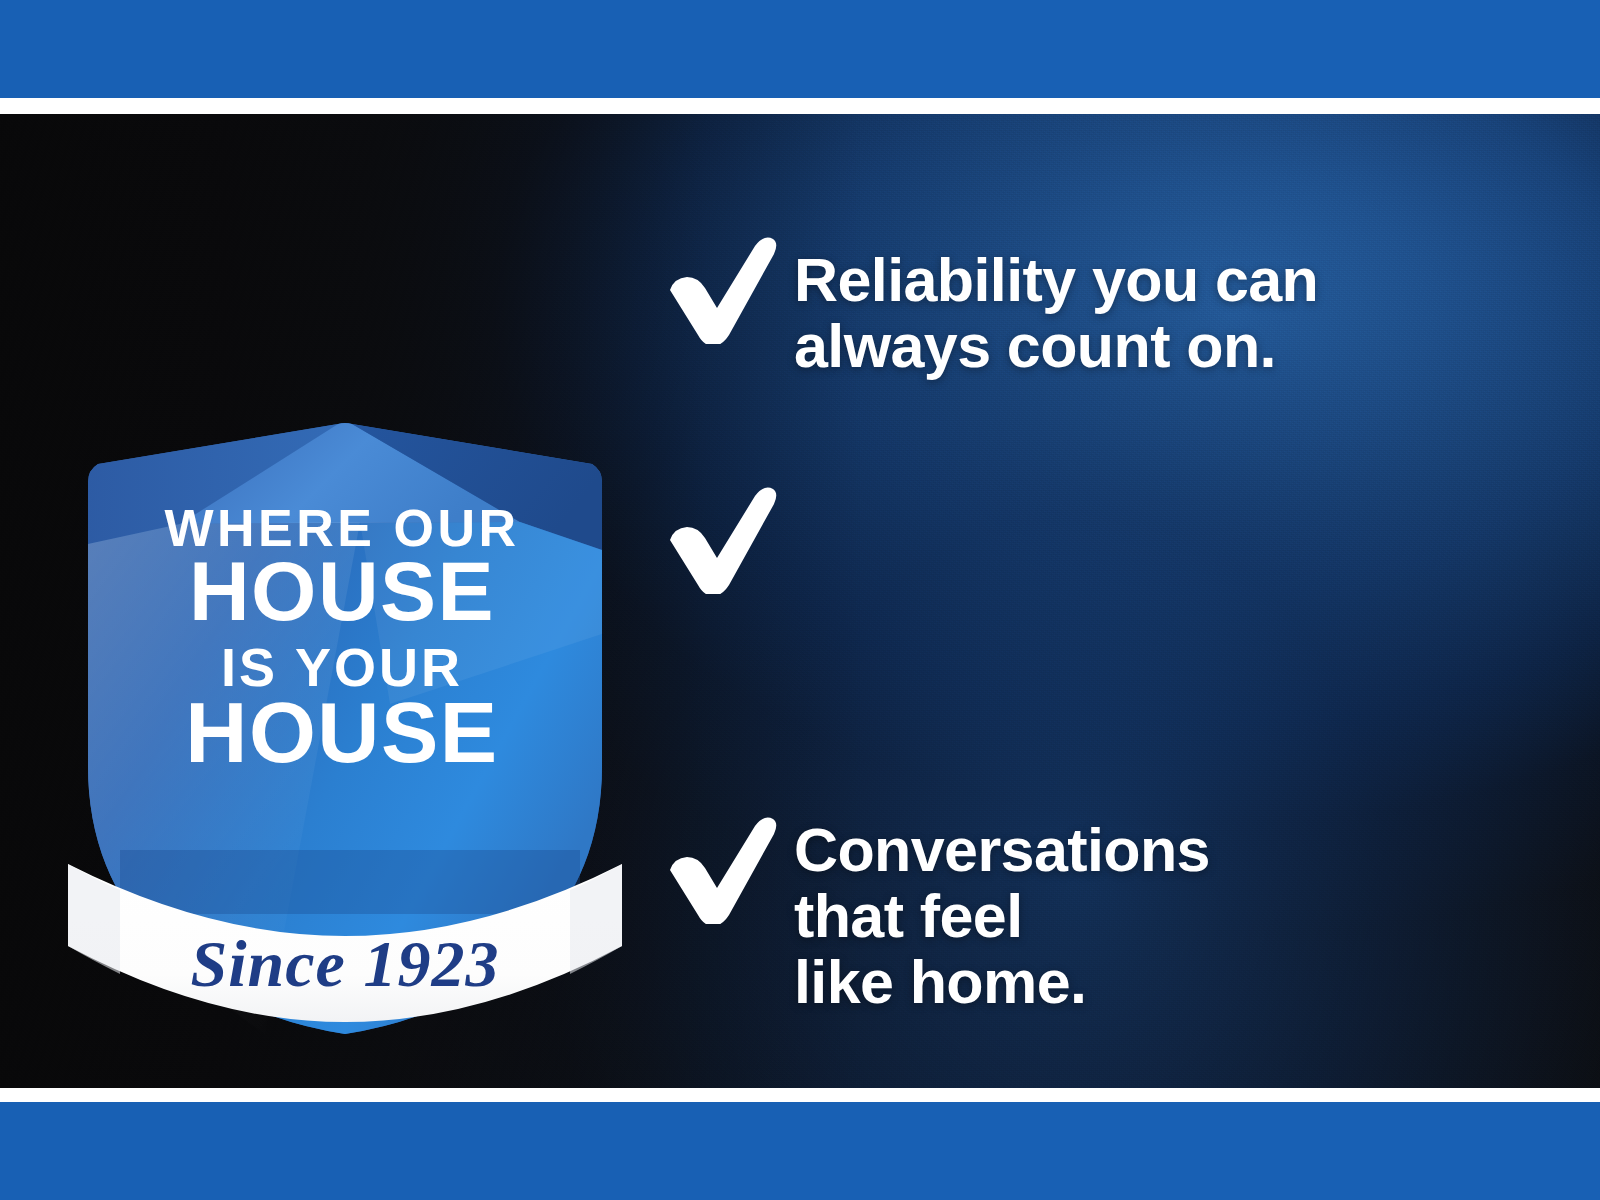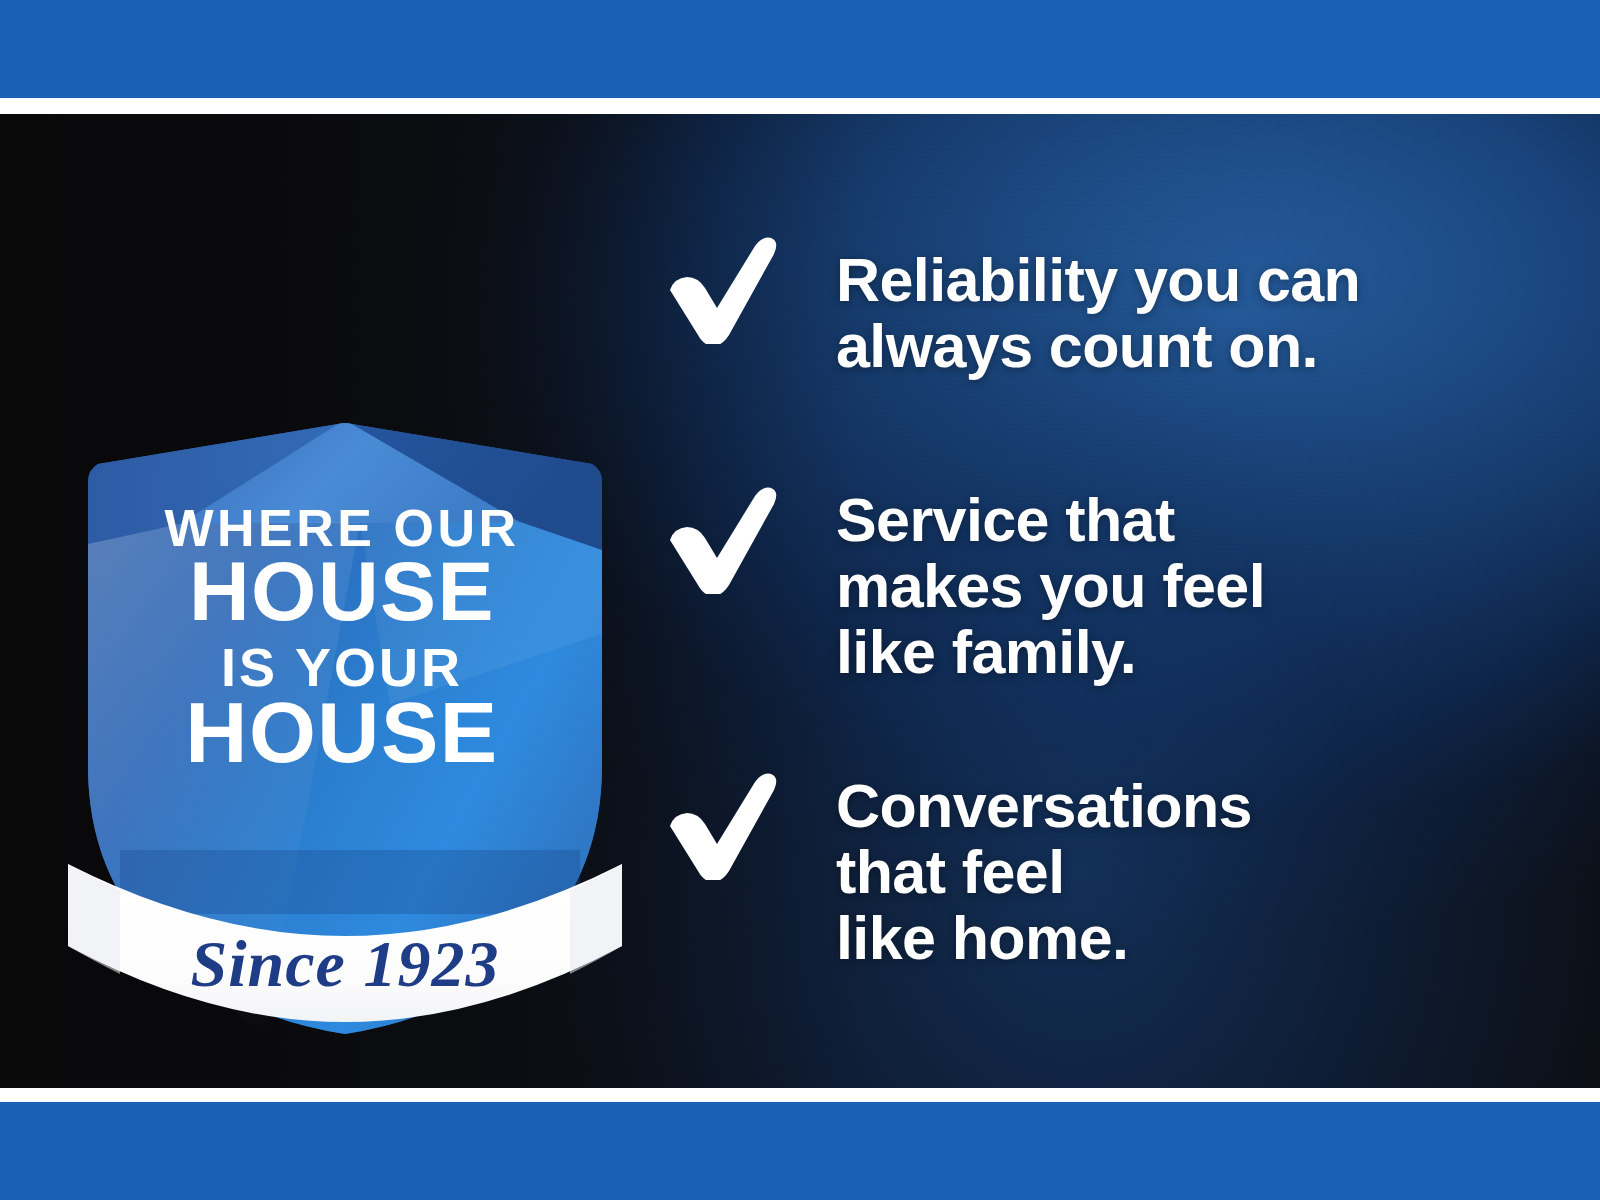--- a/index.html
+++ b/index.html
@@ -81,36 +81,35 @@
 
   
   .features{
     position:absolute;left:660px;top:100px;width:900px;height:860px;
   }
   .feature{
     position:absolute;left:0;display:flex;align-items:flex-start;
   }
   .feature.f1{top:20px;}
   .feature.f2{top:270px;}
-  .feature.f3{top:556px;}
+  .feature.f3{top:600px;}
   .tick{
     flex:0 0 auto;width:118px;height:110px;margin-right:16px;
   }
   .tick svg{display:block;width:100%;height:100%;}
   .ftext{
     color:#ffffff;
     font-family:"Liberation Sans", sans-serif;
     font-weight:700;
     font-size:61px;
     line-height:1.08;
     letter-spacing:-0.6px;
     text-shadow:0 2px 8px rgba(0,0,0,.35);
     white-space:pre-line;
     padding-top:14px;
-    margin-left:42px;
   }
   .feature.f2 .ftext, .feature.f3 .ftext{padding-top:4px;}
 </style>
 </head>
 <body>
 
 <div class="poster">
 
   <div class="bar-top"></div>
   <div class="white-gap-top"></div>
@@ -237,23 +236,20 @@
 always count on.</div>
       </div>
 
       <div class="feature f2">
         <div class="tick">
           <svg viewBox="0 0 118 110" xmlns="http://www.w3.org/2000/svg">
             <path d="M10 56 Q14 44 27 43 Q38 43 45 54 L57 74 L95 12 Q104 0 113 5 Q119 9 114 20
                      L69 101 Q62 112 53 112 Q44 112 38 101 Z" fill="#ffffff"></path>
           </svg>
         </div>
-        <div class="ftext">Service that
-makes you feel
-like family.</div>
       </div>
 
       <div class="feature f3">
         <div class="tick">
           <svg viewBox="0 0 118 110" xmlns="http://www.w3.org/2000/svg">
             <path d="M10 56 Q14 44 27 43 Q38 43 45 54 L57 74 L95 12 Q104 0 113 5 Q119 9 114 20
                      L69 101 Q62 112 53 112 Q44 112 38 101 Z" fill="#ffffff"></path>
           </svg>
         </div>
         <div class="ftext">Conversations

